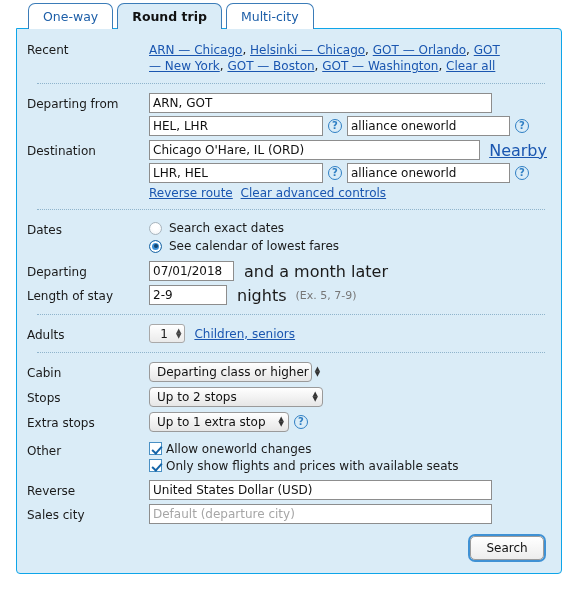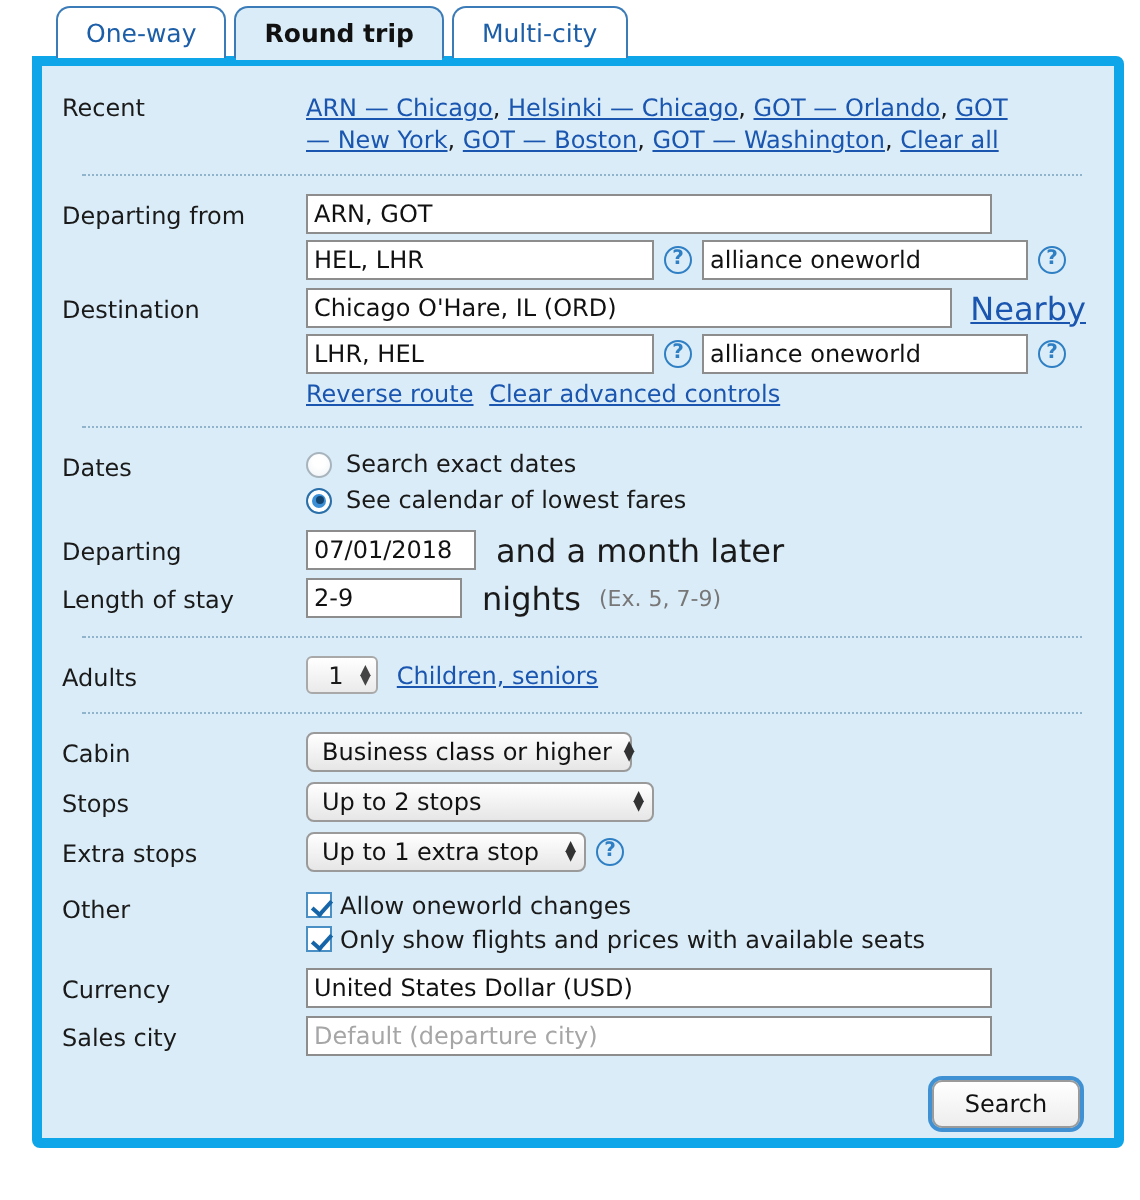--- a/index.html
+++ b/index.html
@@ -52,21 +52,21 @@
     height: 2px;
     background: #daecf7;
   }
 
   
   .panel {
     position: absolute;
     left: 16px; top: 28px;
     width: 546px; height: 546px;
     background: #daecf7;
-    border: 5px solid #0ea5e9;
+    border: 1px solid #0ea5e9;
     border-radius: 0 4px 4px 4px;
     padding: 10px 14px 10px 10px;
   }
 
   .row {
     display: flex;
     align-items: flex-start;
     margin-bottom: 4px;
   }
   .label {
@@ -363,21 +363,21 @@
       <span class="lnk" style="margin-left:9px;">Children, seniors</span>
     </div>
   </div>
 
   <div class="sep"></div>
 
   <div class="row">
     <div class="label">Cabin</div>
     <div class="fields">
       <span class="sel sel-cabin">
-        <span>Business class or higher</span>
+        <span>Departing class or higher</span>
         <span class="arrows">
             <span>▲</span>
             <span>▼</span>
           </span>
       </span>
     </div>
   </div>
 
   <div class="row" style="margin-top:5px;">
     <div class="label">Stops</div>
@@ -414,21 +414,21 @@
         <span>Allow oneworld changes</span>
       </div>
       <div class="cb-line">
         <span class="cb on"></span>
         <span>Only show flights and prices with available seats</span>
       </div>
     </div>
   </div>
 
   <div class="row" style="margin-top:6px;">
-    <div class="label">Currency</div>
+    <div class="label">Reverse</div>
     <div class="fields">
       <input class="txt w-curr" value="United States Dollar (USD)" style="">
     </div>
   </div>
 
   <div class="row" style="margin-top:3px;">
     <div class="label">Sales city</div>
     <div class="fields">
       <input class="txt w-curr" placeholder="Default (departure city)" style="">
     </div>

